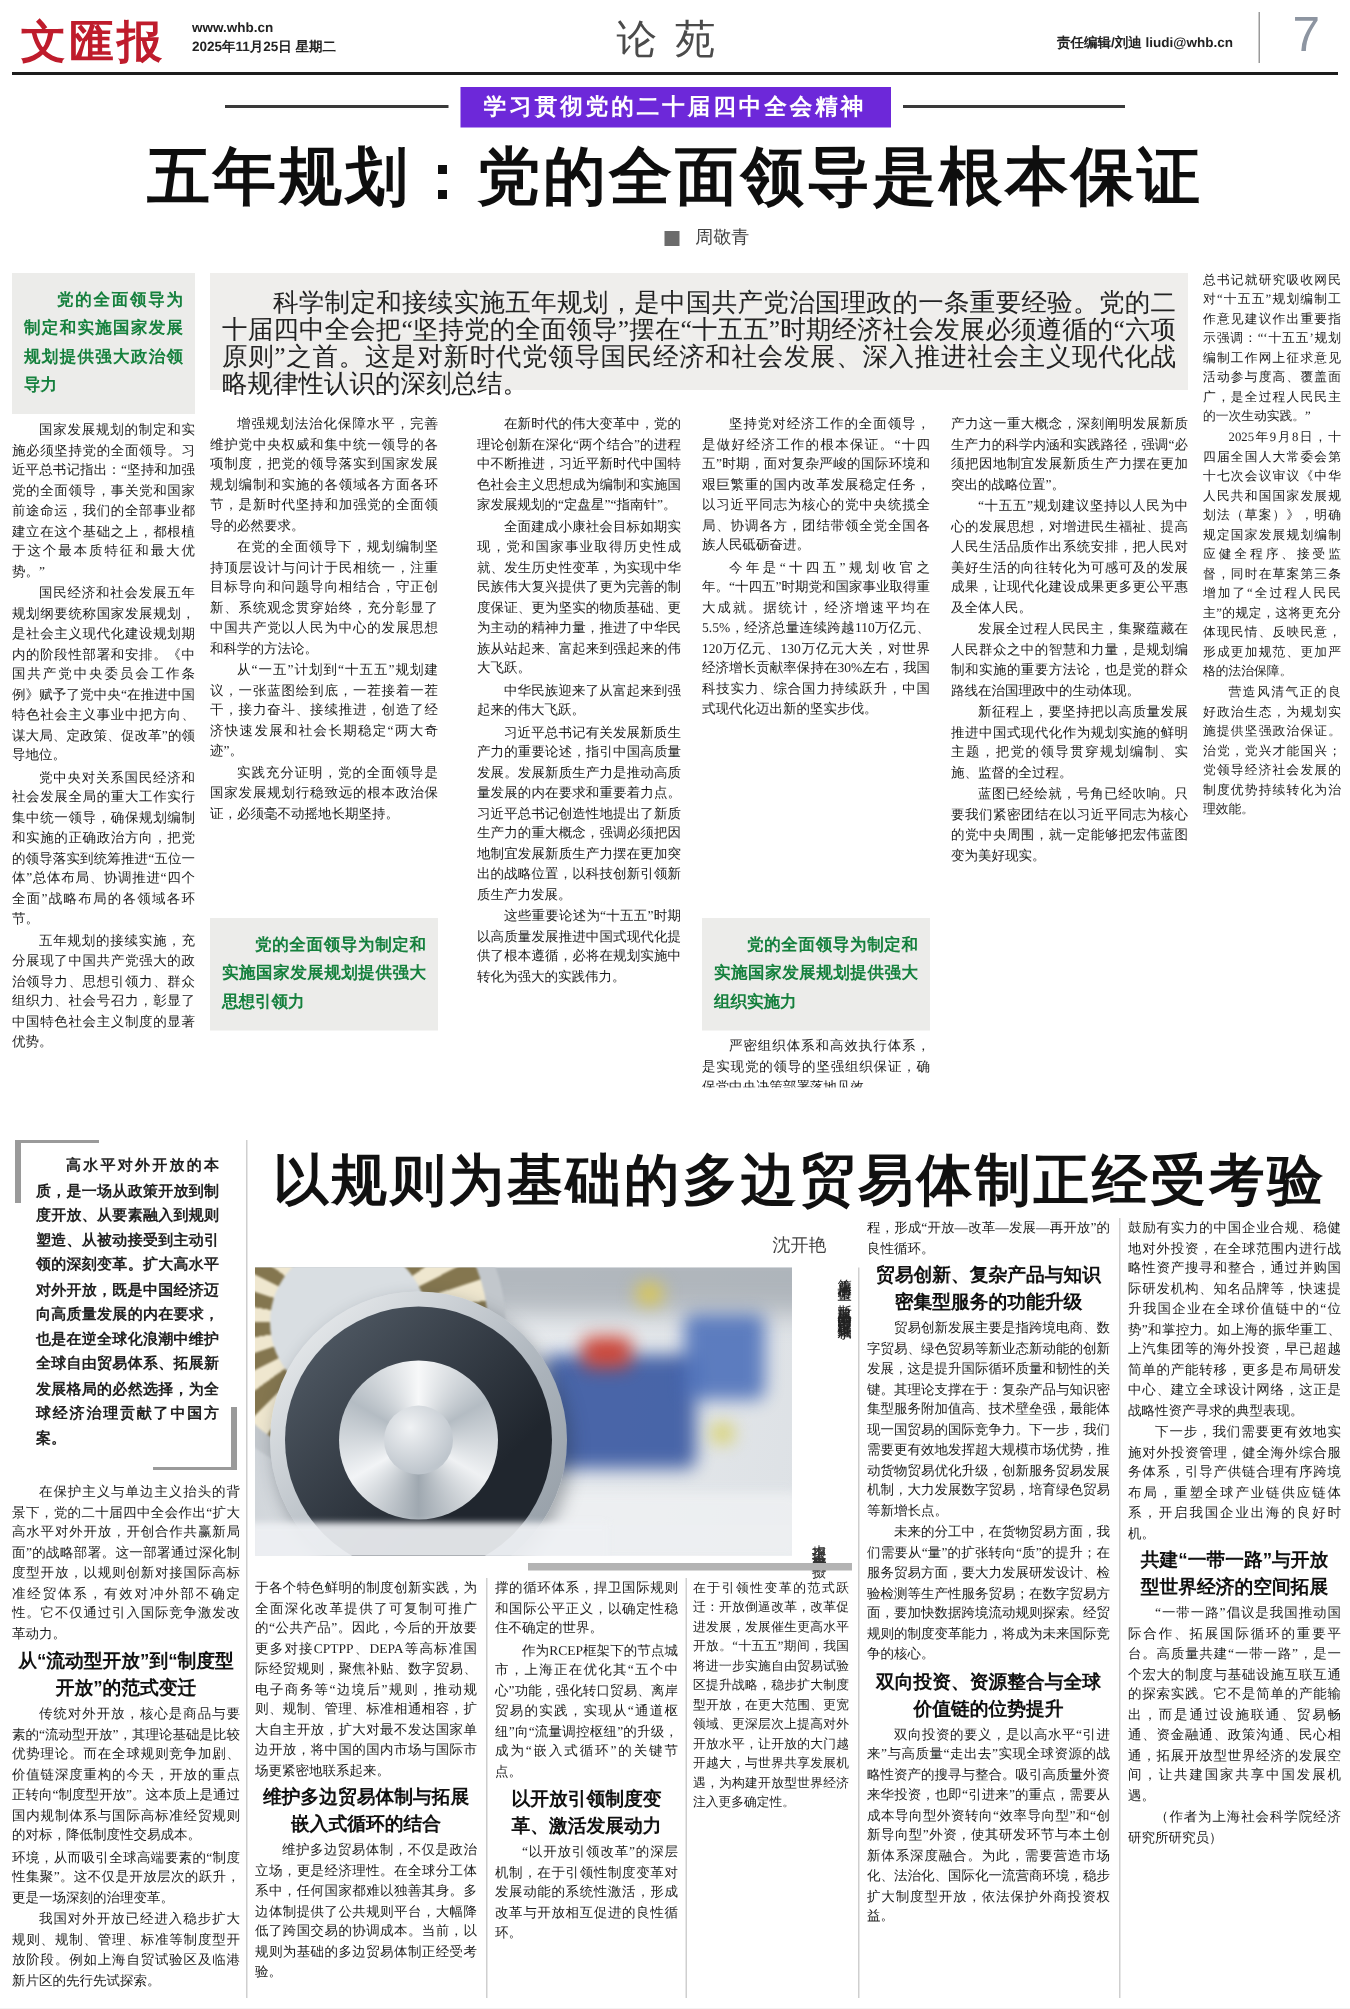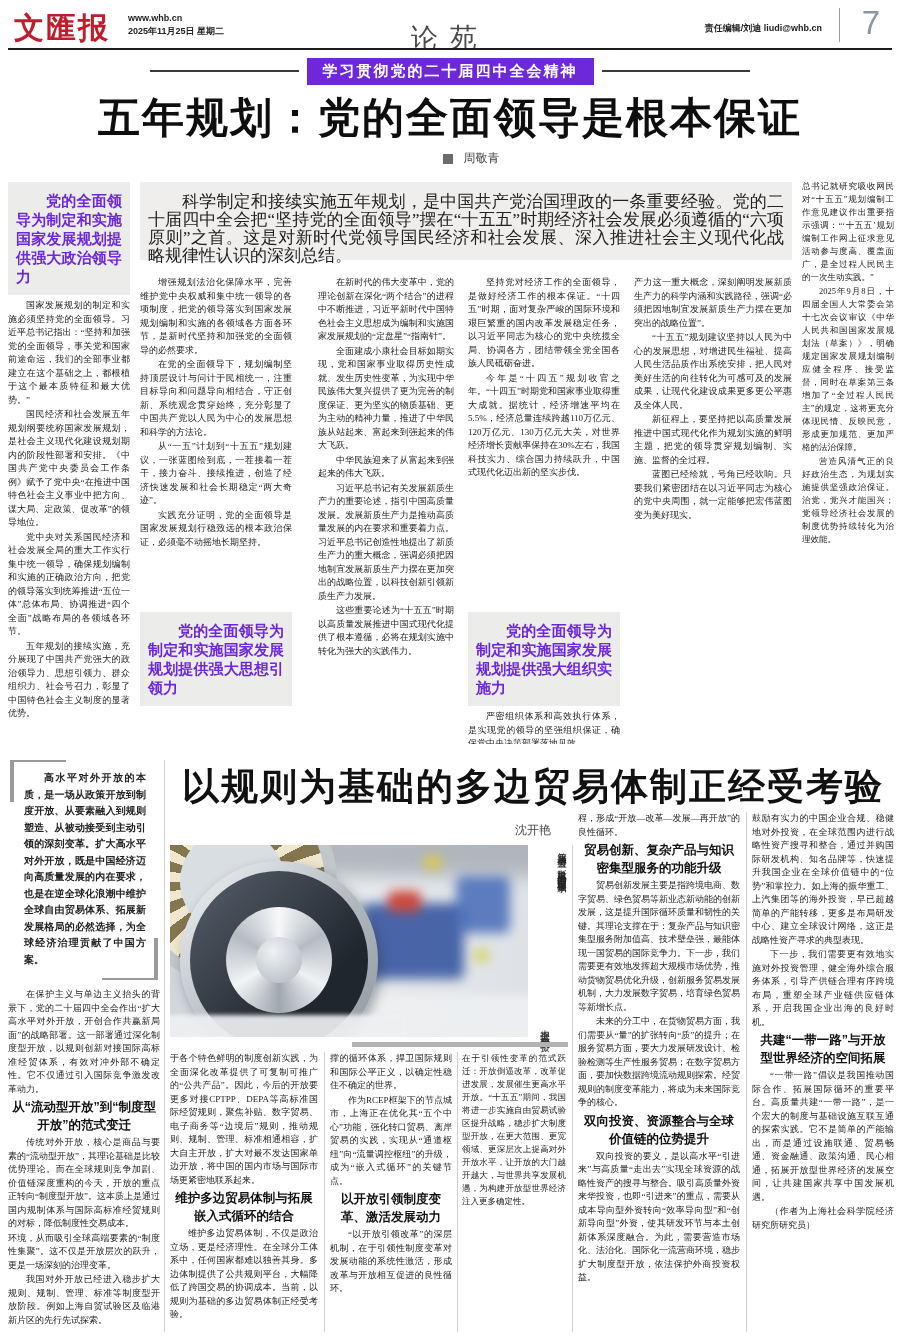--- a/index.html
+++ b/index.html
@@ -6,21 +6,21 @@
   .page{position:relative;width:900px;height:1339px;background:#ffffff;overflow:hidden;
         font-family:"Liberation Serif","DejaVu Serif",serif;color:#1c1c1c;margin:0 auto;}
   
   .masthead{position:absolute;left:0;top:0;width:900px;height:48px;}
   .logo{position:absolute;left:14px;top:8px;font-size:30px;font-weight:900;color:#bf1c2c;
         letter-spacing:2px;font-family:"Liberation Serif","DejaVu Serif",serif;}
   .mh-meta{position:absolute;left:128px;top:12px;font-size:9px;font-weight:700;color:#222;
            line-height:13px;font-family:"Liberation Sans","DejaVu Sans",sans-serif;}
   .mh-section{position:absolute;left:0;top:8px;width:900px;text-align:center;font-size:27px;
               color:#4b4b4b;letter-spacing:12px;font-weight:400;
-              font-family:"Liberation Sans","DejaVu Sans",sans-serif;margin-top:12px;}
+              font-family:"Liberation Sans","DejaVu Sans",sans-serif;}
   .mh-editor{position:absolute;right:78px;top:22px;font-size:9px;font-weight:700;color:#222;
              font-family:"Liberation Sans","DejaVu Sans",sans-serif;}
   .mh-vrule{position:absolute;right:60px;top:8px;width:1px;height:34px;background:#9a9a9a;}
   .mh-pageno{position:absolute;right:20px;top:4px;font-size:33px;color:#8d95a1;font-weight:400;
              font-family:"Liberation Sans","DejaVu Sans",sans-serif;}
   .mh-rule{position:absolute;left:8px;top:48px;width:884px;height:2px;background:#1d1d1d;}
   
   .banner-row{position:absolute;left:150px;top:58px;width:600px;height:26px;display:flex;align-items:center;}
   .banner-line{flex:1;height:2px;background:#3a3a3a;}
   .banner{background:#6d28d9;color:#fff;font-weight:700;font-size:15px;letter-spacing:2px;
@@ -29,22 +29,22 @@
              font-weight:900;color:#0e0e0e;letter-spacing:2px;
              font-family:"Liberation Sans","DejaVu Sans",sans-serif;}
   .author-row{position:absolute;left:0;width:900px;text-align:center;font-size:12px;color:#444;}
   .author-row .sq{display:inline-block;width:10px;height:10px;background:#6b6b6b;margin-right:8px;vertical-align:middle;}
   .a1-author{top:150px;margin-left:21px;}
   
   .col{position:absolute;overflow:hidden;}
   .col p{margin:0 0 1px 0;font-size:9px;line-height:13.5px;text-align:justify;text-indent:2em;}
   .col p.noind{text-indent:0;}
   .col.small p{font-size:8.5px;line-height:13px;}
-  .shadebox{background:#ececea;padding:9px 8px;font-weight:700;font-size:15px;line-height:19px;
-            color:#6d28d9;font-family:"Liberation Sans","DejaVu Sans",sans-serif;text-indent:2em;
+  .shadebox{background:#ececea;padding:9px 8px;font-weight:700;font-size:11px;line-height:19px;
+            color:#15803d;font-family:"Liberation Sans","DejaVu Sans",sans-serif;text-indent:2em;
             text-align:justify;margin:4px 0;}
   .introbox{position:absolute;left:140px;top:182px;width:652px;height:78px;background:#efeeec;}
   .introbox .it{padding:11px 8px;font-size:17px;font-weight:400;line-height:18px;color:#222;
                 text-indent:2em;text-align:justify;}
   .clip{overflow:hidden;}
   
   .headline2{position:absolute;left:170px;top:762px;width:726px;text-align:center;font-size:37px;
              font-weight:900;color:#111;letter-spacing:2px;
              font-family:"Liberation Serif","DejaVu Serif",serif;}
   .a2-author{top:822px;left:170px;width:726px;position:absolute;text-align:center;font-size:12px;color:#444;}
@@ -160,20 +160,21 @@
     <div class="shadebox">党的全面领导为制定和实施国家发展规划提供强大组织实施力</div>
     <div class="clip" style="height:34px;">
       <p>严密组织体系和高效执行体系，是实现党的领导的坚强组织保证，确保党中央决策部署落地见效。</p>
     </div>
   </div>
 
   <div class="col" style="left:634px;top:276px;width:158px;height:470px;">
     <div class="clip" style="height:470px;">
       <p class="noind">产力这一重大概念，深刻阐明发展新质生产力的科学内涵和实践路径，强调“必须把因地制宜发展新质生产力摆在更加突出的战略位置”。</p>
       <p>“十五五”规划建议坚持以人民为中心的发展思想，对增进民生福祉、提高人民生活品质作出系统安排，把人民对美好生活的向往转化为可感可及的发展成果，让现代化建设成果更多更公平惠及全体人民。</p>
+      <p>发展全过程人民民主，集聚蕴藏在人民群众之中的智慧和力量，是规划编制和实施的重要方法论，也是党的群众路线在治国理政中的生动体现。</p>
       <p>新征程上，要坚持把以高质量发展推进中国式现代化作为规划实施的鲜明主题，把党的领导贯穿规划编制、实施、监督的全过程。</p>
       <p>蓝图已经绘就，号角已经吹响。只要我们紧密团结在以习近平同志为核心的党中央周围，就一定能够把宏伟蓝图变为美好现实。</p>
     </div>
   </div>
 
   <div class="col small" style="left:802px;top:180px;width:92px;height:566px;">
     <div class="clip" style="height:566px;">
       <p class="noind">总书记就研究吸收网民对“十五五”规划编制工作意见建议作出重要指示强调：“‘十五五’规划编制工作网上征求意见活动参与度高、覆盖面广，是全过程人民民主的一次生动实践。”</p>
       <p>2025年9月8日，十四届全国人大常委会第十七次会议审议《中华人民共和国国家发展规划法（草案）》，明确规定国家发展规划编制应健全程序、接受监督，同时在草案第三条增加了“全过程人民民主”的规定，这将更充分体现民情、反映民意，形成更加规范、更加严格的法治保障。</p>
       <p>营造风清气正的良好政治生态，为规划实施提供坚强政治保证。治党，党兴才能国兴；党领导经济社会发展的制度优势持续转化为治理效能。</p>

